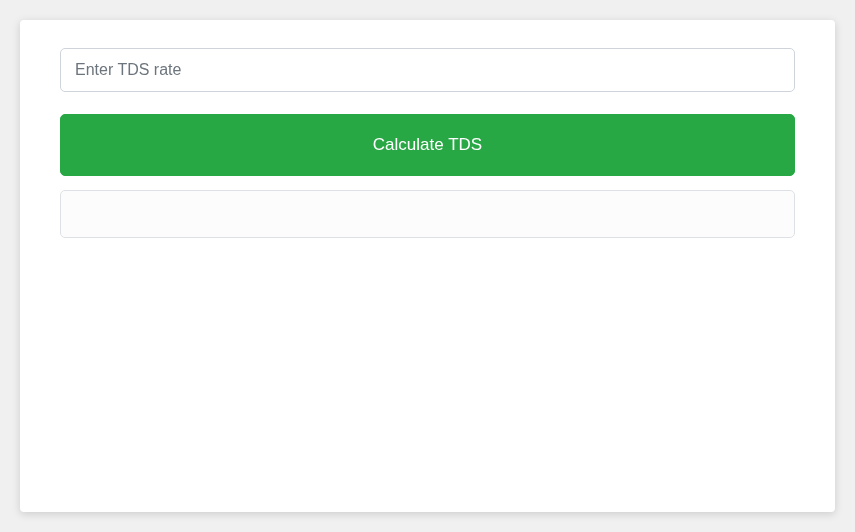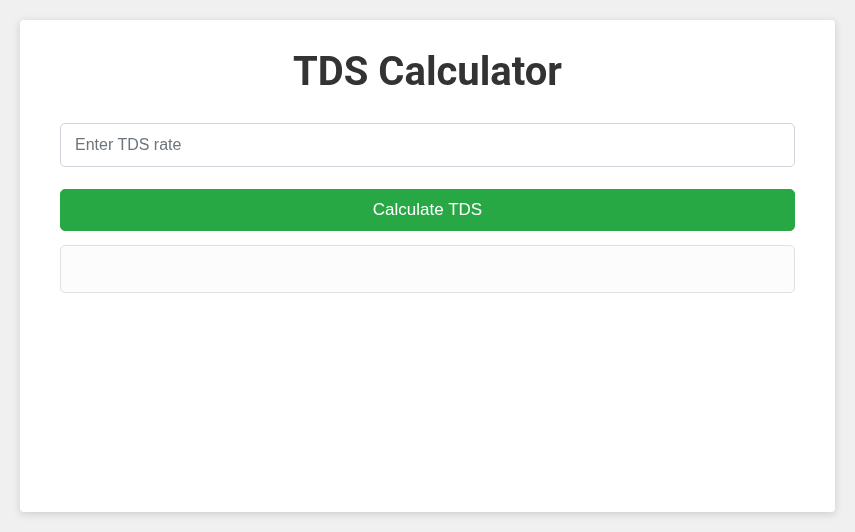--- a/index.html
+++ b/index.html
@@ -47,21 +47,21 @@
       background-color: #ffffff;
       border: 1px solid #ced4da;
       border-radius: 5px;
       outline: none;
     }
     input::placeholder {
       color: #6c757d;
     }
     .btn-calculate {
       width: 100%;
-      padding: 10px;
+      padding: 20px;
       font-size: 17px;
       font-weight: 400;
       color: #ffffff;
       background-color: #28a745;
       border: 1px solid #28a745;
       border-radius: 5px;
       cursor: pointer;
       text-align: center;
       margin-bottom: 14px;
     }
@@ -71,21 +71,20 @@
       padding: 12px 14px;
       border: 1px solid #dde1e5;
       border-radius: 5px;
       background-color: #fcfcfc;
     }
   </style>
 </head>
 <body>
 
 <div class="card">
-  <h1>TDS Calculator</h1>
 
 
   <div class="form-group">
     <input type="text" placeholder="Enter TDS rate" style="">
   </div>
 
   <button class="btn-calculate">Calculate TDS</button>
 
   <div class="result-box"></div>
 </div>

